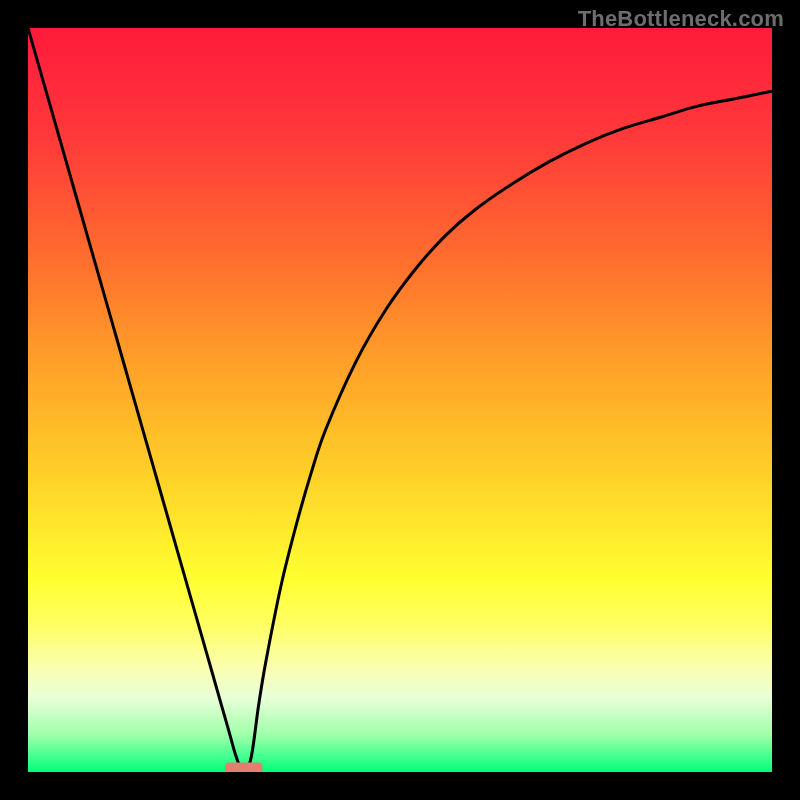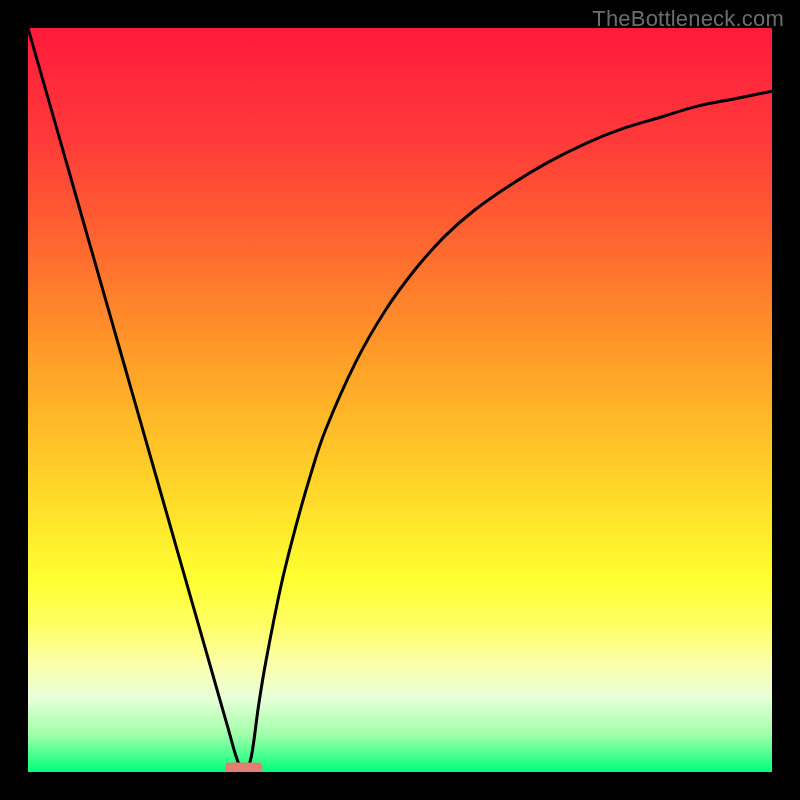--- a/index.html
+++ b/index.html
@@ -25,21 +25,21 @@
     top: 0;
     width: 744px;
     height: 744px;
   }
   .watermark {
     position: absolute;
     top: 6px;
     right: 16px;
     color: #6d6d6d;
     font-size: 22px;
-    font-weight: 400;
+    font-weight: 700;
     letter-spacing: 0.2px;
   }
   svg {
     display: block;
   }
 </style>
 </head>
 <body>
 
 <div class="watermark">TheBottleneck.com</div>

